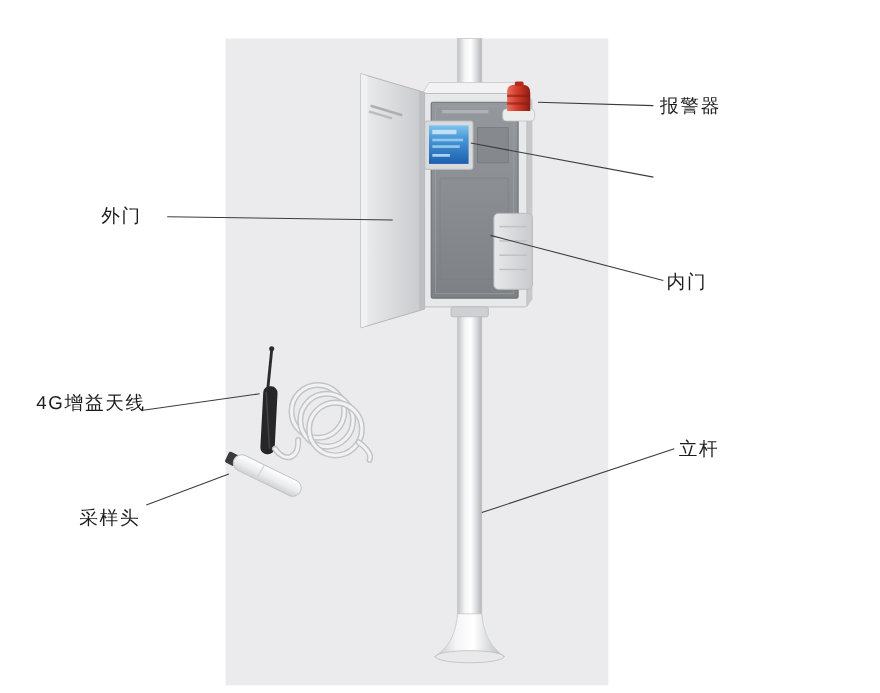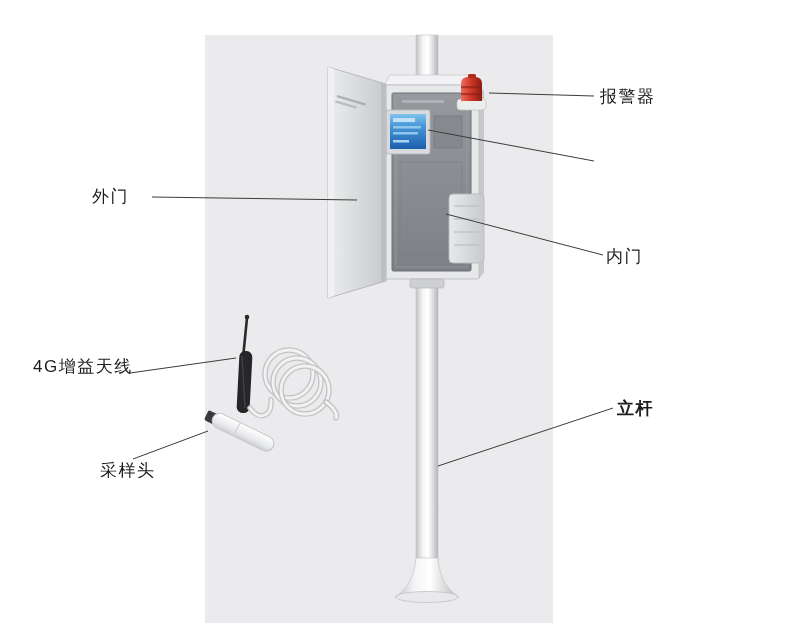--- a/index.html
+++ b/index.html
@@ -160,17 +160,17 @@
       <line x1="603" y1="255" x2="446" y2="214" stroke="#3c3c3c"></line>
       <line x1="613" y1="408" x2="438" y2="466" stroke="#3c3c3c"></line>
       <line x1="130" y1="373" x2="236" y2="358" stroke="#3c3c3c"></line>
       <line x1="133" y1="459" x2="208" y2="431" stroke="#3c3c3c"></line>
     </g>
   </svg>
 
   <div class="lbl" style="left:600px; top:87px;">报警器</div>
   <div class="lbl" style="left:92px; top:187px;">外门</div>
   <div class="lbl" style="left:606px; top:247px;">内门</div>
-  <div class="lbl" style="left:617px; top:399px;font-weight:bold;">立杆</div>
+  <div class="lbl" style="left:617px; top:399px;">立杆</div>
   <div class="lbl" style="left:33px;  top:345px;margin-top:12px;">4G增益天线</div>
-  <div class="lbl" style="left:100px;  top:461px;">采样头</div>
+  <div class="lbl" style="left:72px;  top:461px;">采样头</div>
 
 </div>
 
 </body></html>

